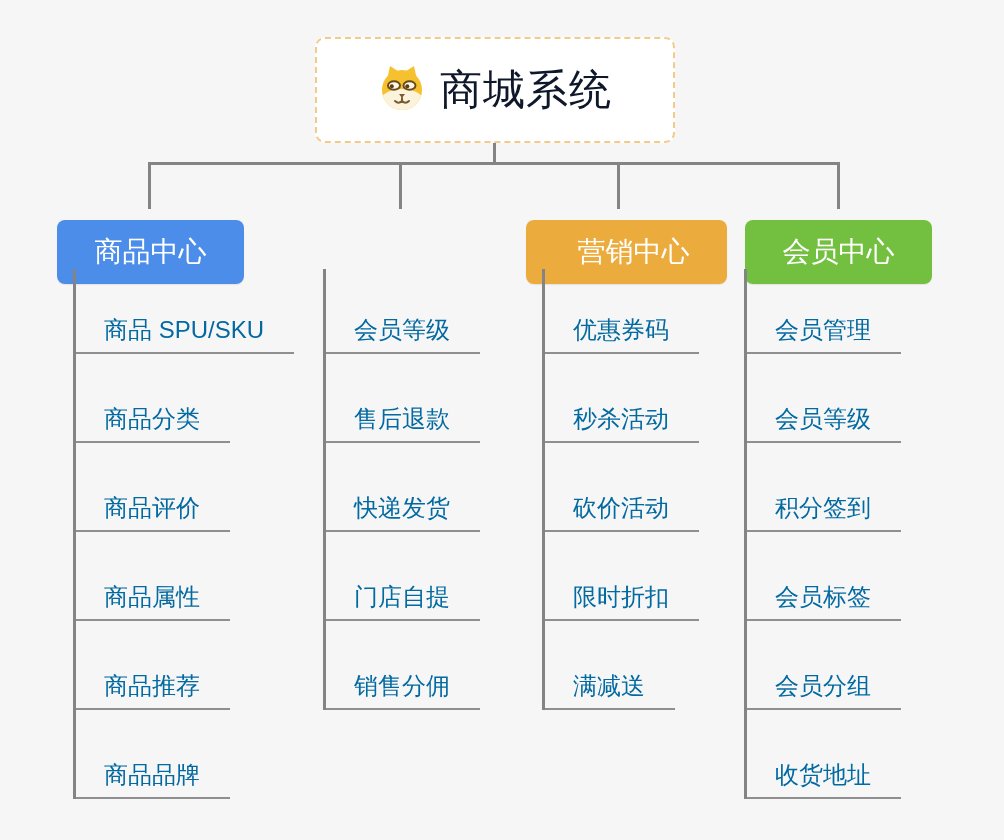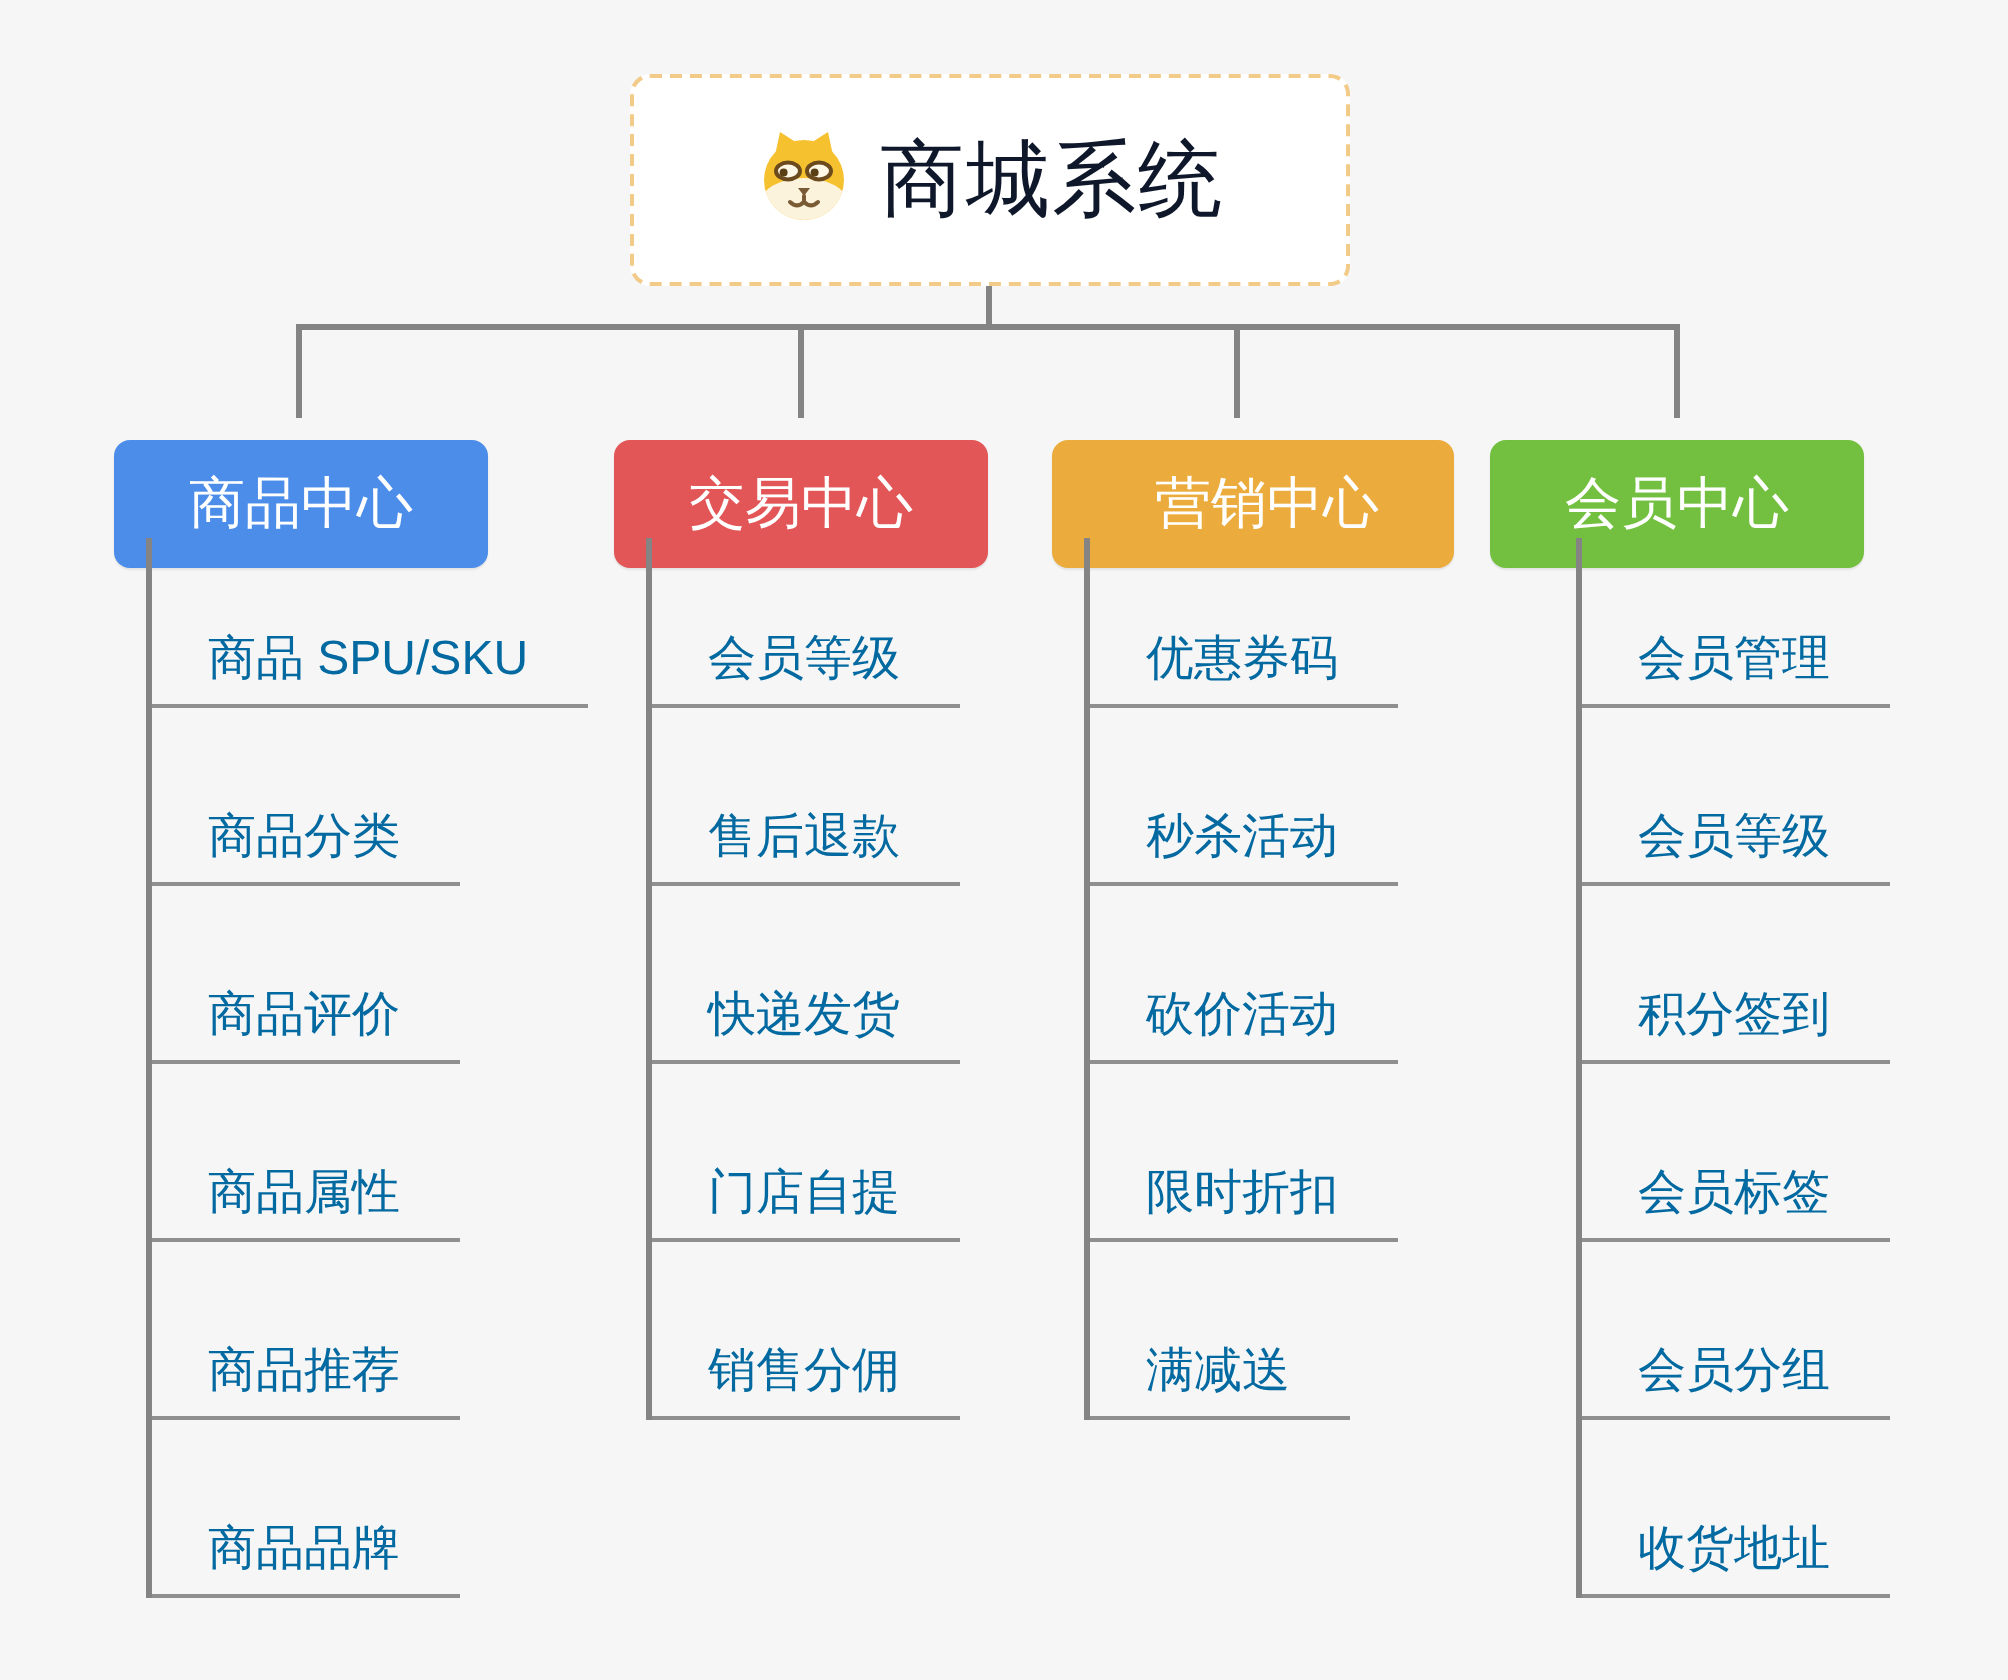--- a/index.html
+++ b/index.html
@@ -30,21 +30,21 @@
     position:absolute; top:209px; height:64px; width:187px;
     border-radius:8px; color:#ffffff; font-size:28px;
     display:flex; align-items:center; justify-content:center;
     box-shadow:0 1px 1px rgba(0,0,0,0.08);
     margin-top:11px;
   }
   .box-1 { left:57px; } .box-2 { left:307px; } .box-3 { left:526px; } .box-4 { left:745px; }
 
   
   .col { position:absolute; top:269px; border-left:3px solid #848484; }
-  .col-1 { left:73px; } .col-2 { left:323px; } .col-3 { left:542px; } .col-4 { left:788px; }
+  .col-1 { left:73px; } .col-2 { left:323px; } .col-3 { left:542px; } .col-4 { left:744px; }
 
   .item {
     display:table; white-space:nowrap;
     margin-top:50px; padding:0 30px 7px 28px;
     border-bottom:2px solid #8f8f8f;
     font-size:24px; line-height:30px; color:#0369a1;
   }
   .item:first-child { margin-top:46px; }
 </style>
 </head>
@@ -76,21 +76,20 @@
   </div>
 
   <div class="line root-drop"></div>
   <div class="line hline"></div>
   <div class="line drop drop-1"></div>
   <div class="line drop drop-2"></div>
   <div class="line drop drop-3"></div>
   <div class="line drop drop-4"></div>
 
   <div class="branch-box box-1" style="background: rgb(75, 141, 233);">商品中心</div>
-  <div class="branch-box box-2" style="background: rgb(226, 86, 87);">交易中心</div>
   <div class="branch-box box-3" style="background: rgb(235, 172, 61); padding-left: 14px;">营销中心</div>
   <div class="branch-box box-4" style="background: rgb(115, 192, 65);">会员中心</div>
 
   <div class="col col-1">
     <div class="item">商品 SPU/SKU</div>
     <div class="item">商品分类</div>
     <div class="item">商品评价</div>
     <div class="item">商品属性</div>
     <div class="item">商品推荐</div>
     <div class="item">商品品牌</div>

